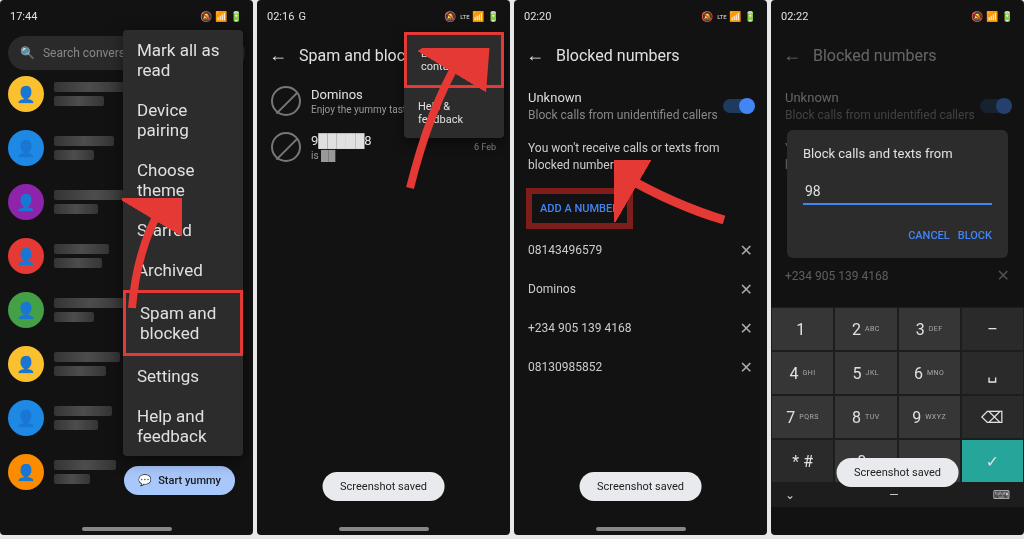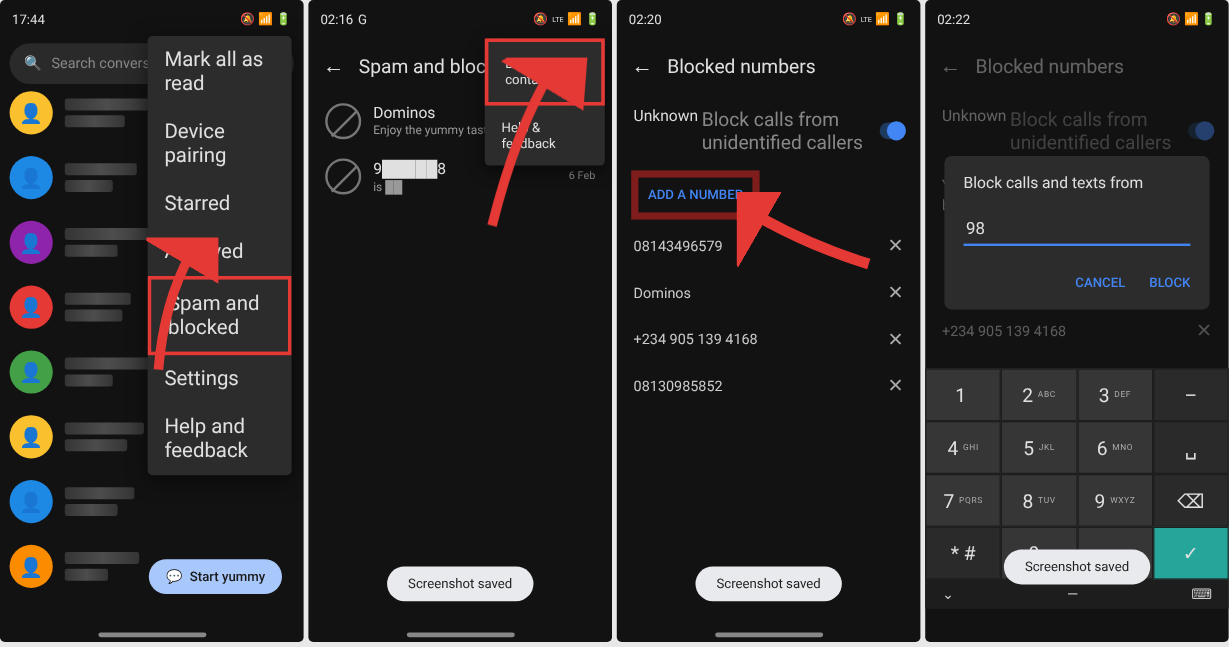--- a/index.html
+++ b/index.html
@@ -138,23 +138,23 @@
     transform:translateX(-50%);
     background:#e8eaed;
     color:#222;
     border-radius: 18px;
     padding: 8px 18px;
     font-size:11px;
   }
 
   
   .unknown-row { display:flex; justify-content:space-between; align-items:center; padding: 12px 14px;}
-  .unk-text { display:flex; flex-direction:row; gap:3px;}
+  .unk-text { display:flex; flex-direction:column; gap:3px;}
   .unk-title { font-size:13px; color:#ddd;}
-  .unk-sub { font-size:16px; color:#888;}
+  .unk-sub { font-size:12px; color:#888;}
   .toggle { width:30px; height:14px; background:#1e3a5f; border-radius:8px; position:relative;}
   .toggle::after { content:""; position:absolute; width:16px; height:16px; background:#4285f4; border-radius:50%; right:-2px; top:-1px;}
   .info-text { font-size:12px; color:#ccc; padding: 6px 14px 12px; line-height:1.4;}
   .add-number {
     display:inline-block;
     margin: 2px 12px;
     padding: 8px 8px;
     color:#4285f4;
     font-size:11px;
     font-weight:500;
@@ -167,21 +167,21 @@
     top: 130px;
     left: 16px;
     right: 16px;
     background:#2c2c2c;
     border-radius:6px;
     padding: 16px;
     z-index:10;
   }
   .dialog-title { font-size:13px; color:#e0e0e0; margin-bottom:18px;}
   .input-underline { border-bottom: 2px solid #4285f4; padding: 4px 2px; font-size:14px; color:#e0e0e0;}
-  .dialog-btns { display:flex; justify-content:flex-end; gap:20px; margin-top:24px; font-size:11px; font-weight:500; color:#4285f4;}
+  .dialog-btns { display:flex; justify-content:flex-end; gap:8px; margin-top:24px; font-size:11px; font-weight:500; color:#4285f4;}
   .keypad {
     position:absolute;
     bottom: 28px;
     left:0; right:0;
     background:#2a2a2a;
     display:grid;
     grid-template-columns: repeat(4, 1fr);
     z-index:8;
   }
   .key {
@@ -287,20 +287,21 @@
           <div class="blur-line" style="width:62px"></div>
           <div class="blur-line" style="width:36px"></div>
         </div>
         <div class="conv-date"></div>
       </div>
   </div>
 
   <div class="menu-dropdown">
     <div class="menu-item">Mark all as read</div>
     <div class="menu-item">Device pairing</div>
+    <div class="menu-item">Choose theme</div>
     <div class="menu-item">Starred</div>
     <div class="menu-item">Archived</div>
     <div class="menu-item highlight">Spam and blocked</div>
     <div class="menu-item">Settings</div>
     <div class="menu-item">Help and feedback</div>
   </div>
 
   <div class="start-chat">
     <span>💬</span>
     <span>Start yummy</span>
@@ -373,20 +374,21 @@
     <span class="back-arrow">←</span>
     <span>Blocked numbers</span>
   </div>
   <div class="unknown-row">
     <div class="unk-text">
       <span class="unk-title">Unknown</span>
       <span class="unk-sub">Block calls from unidentified callers</span>
     </div>
     <div class="toggle"></div>
   </div>
+  <div class="info-text">You won't receive calls or texts from blocked numbers.</div>
   <div class="add-number">ADD A NUMBER</div>
 
   <div class="num-row">
       <span>08143496579</span>
       <span class="x-close">✕</span>
     </div>
   <div class="num-row">
       <span>Dominos</span>
       <span class="x-close">✕</span>
     </div>

